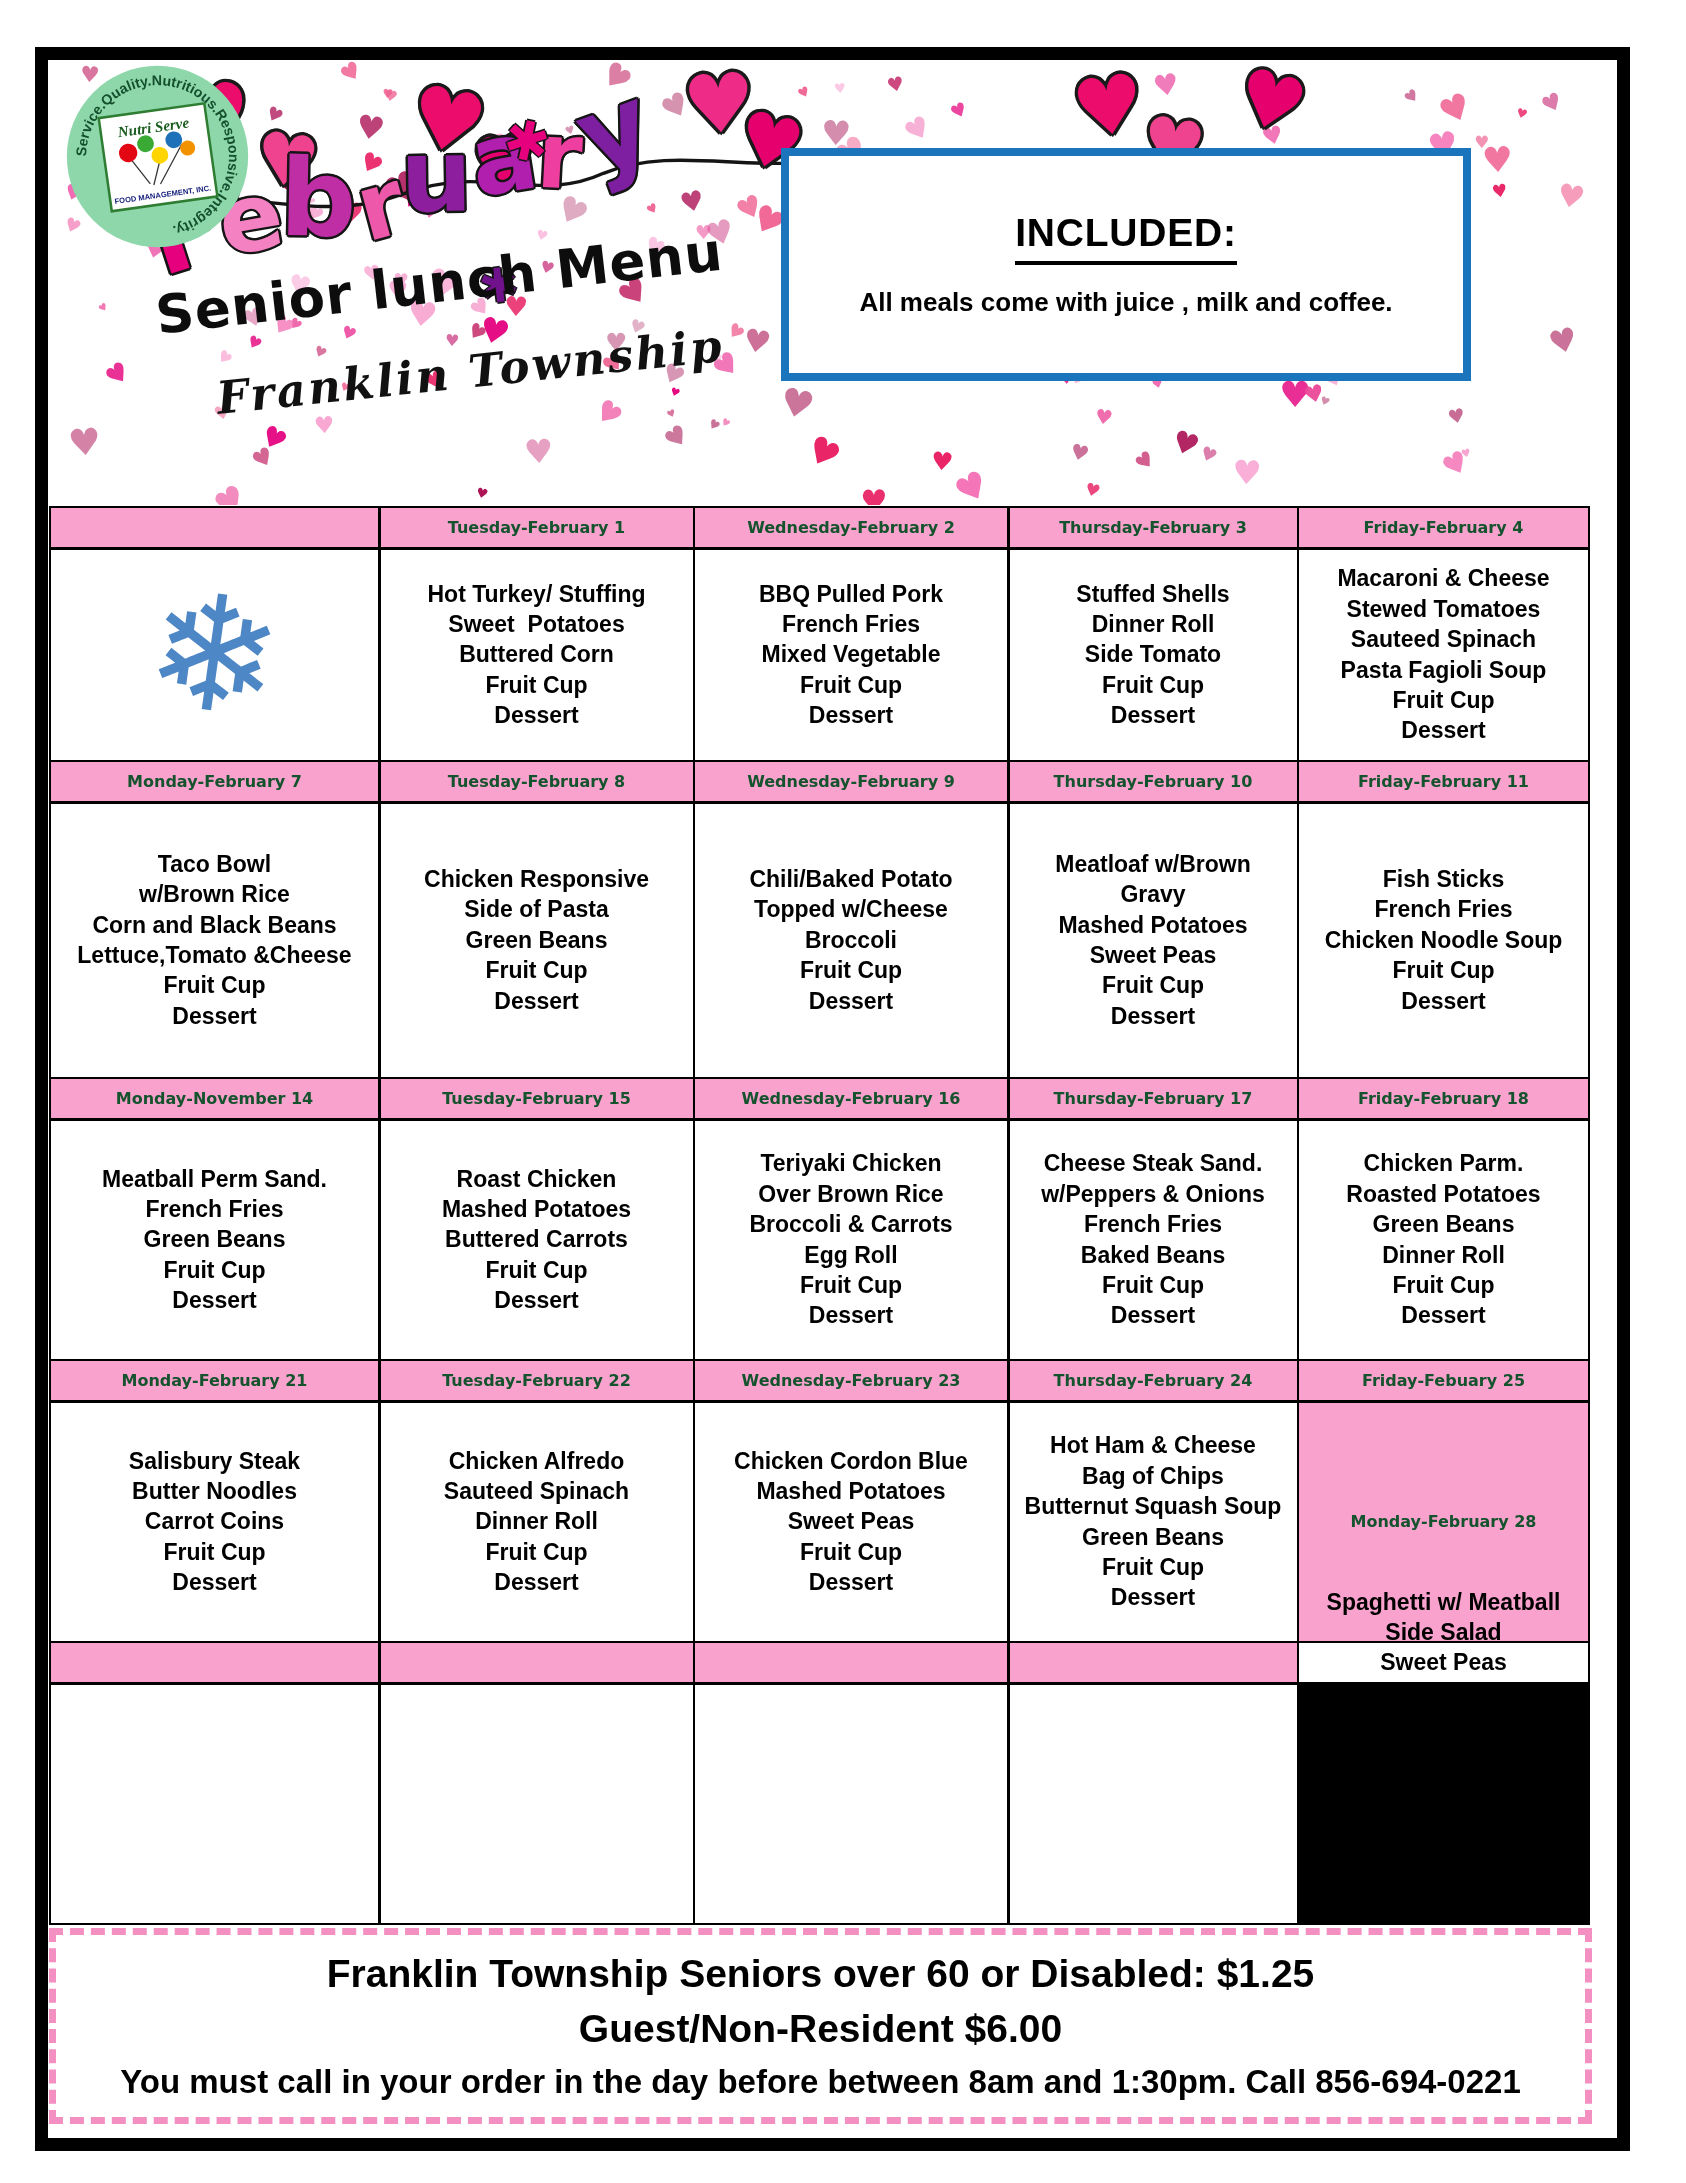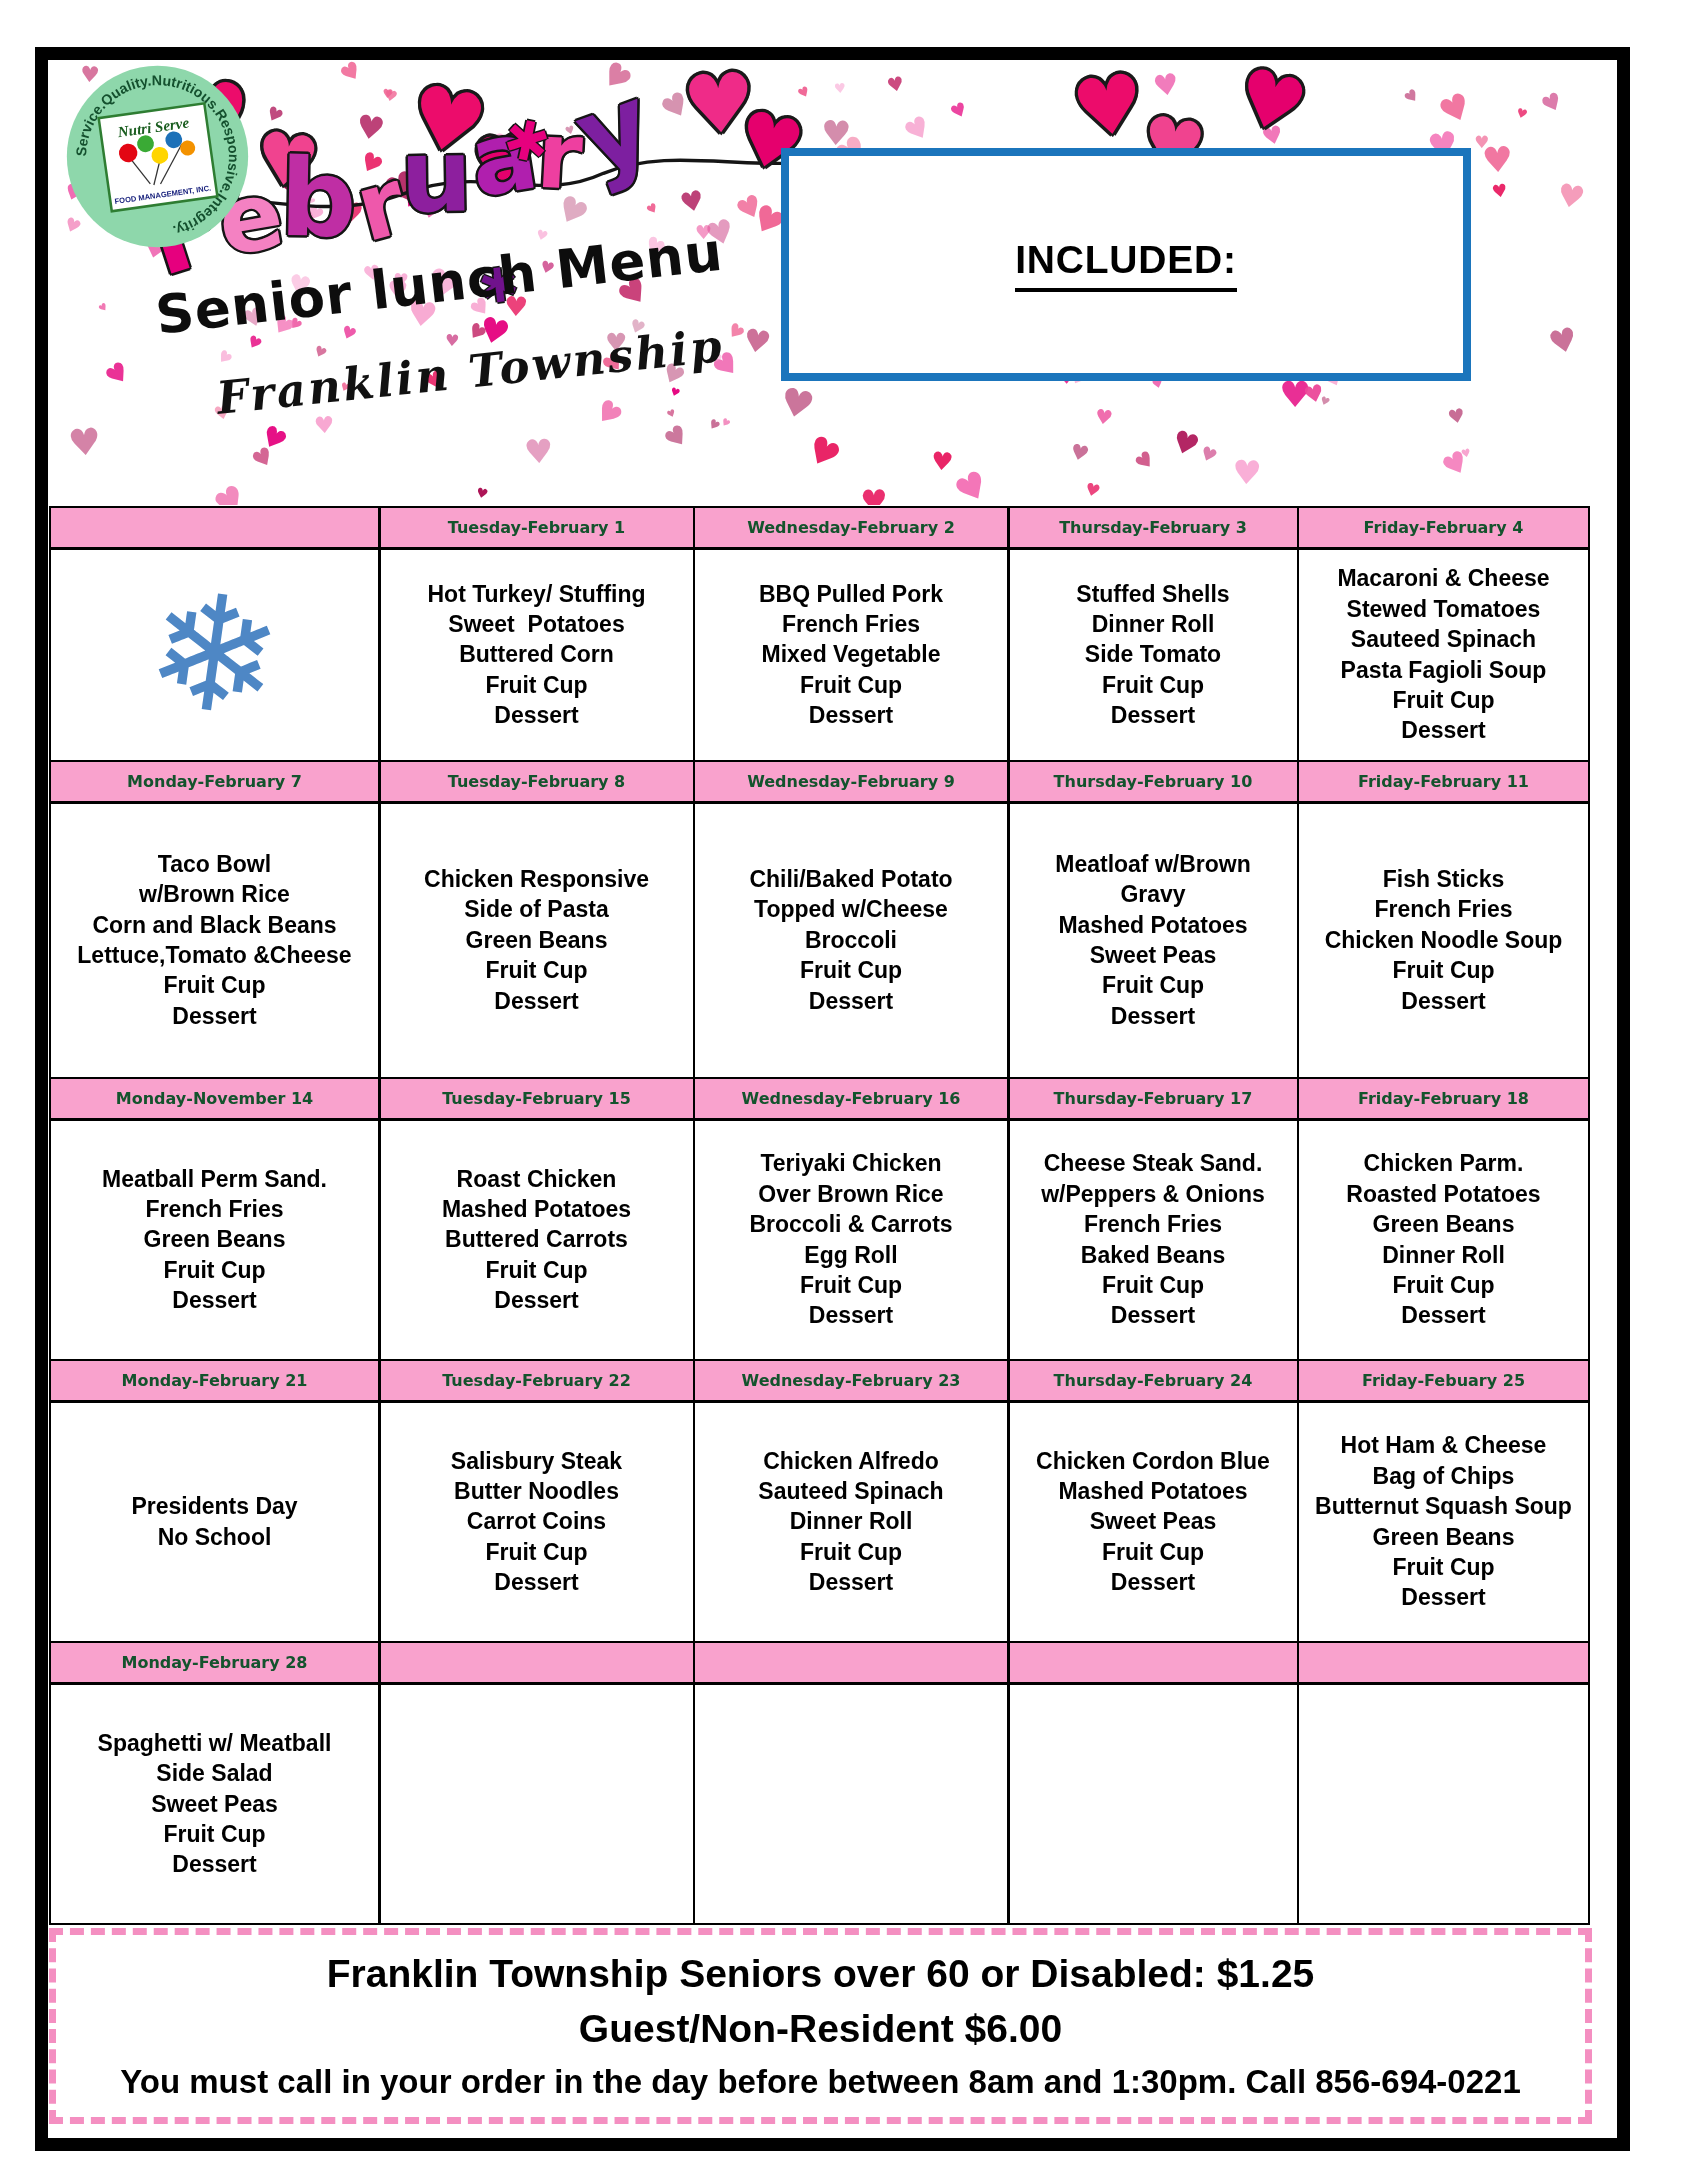--- a/index.html
+++ b/index.html
@@ -233,20 +233,21 @@
     <div class="month-art" id="month-art"><span style="font-size: 102px; color: rgb(230, 0, 126); transform: translateY(52px) rotate(-12deg);">F</span><span style="font-size: 94px; color: rgb(244, 129, 194); transform: translateY(42px) rotate(-4deg);">e</span><span style="font-size: 107px; color: rgb(191, 46, 164); transform: translateY(34px) rotate(7deg);">b</span><span style="font-size: 92px; color: rgb(238, 88, 171); transform: translateY(42px) rotate(-9deg);">r</span><span style="font-size: 101px; color: rgb(141, 31, 158); transform: translateY(22px) rotate(5deg);">u</span><span style="font-size: 97px; color: rgb(176, 31, 174); transform: translateY(10px) rotate(-3deg);">a</span><span style="font-size: 92px; color: rgb(238, 63, 160); transform: translateY(11.8px) rotate(9deg);">r</span><span style="font-size: 106px; color: rgb(125, 31, 160); transform: translateY(-3.4px) rotate(-14deg);">y</span></div>
 
     <div class="flower flower1">✱</div>
     <div class="flower flower2">✱</div>
 
     <div class="menu-title">Senior lunch Menu</div>
     <div class="menu-subtitle">Franklin Township</div>
 
     <div class="included-box">
       <div class="included-heading">INCLUDED:</div>
+      <div class="included-body">All meals come with juice , milk and coffee.</div>
     </div>
 
     <div class="logo">
       <svg viewBox="0 0 218 218" width="183" height="183">
         <circle cx="109" cy="109" r="108" fill="#8ed7ab"></circle>
         <defs>
           <path id="ringpath" d="M 24,109 a 85,85 0 1,1 170,0 a 85,85 0 1,1 -170,0"></path>
         </defs>
         <text font-size="17" font-weight="bold" fill="#14502e" font-family="Liberation Sans, sans-serif">
           <textPath href="#ringpath" startOffset="0">Service.Quality.Nutritious.Responsive.Integrity.</textPath>
@@ -401,24 +402,20 @@
 Dessert</span>
       </div>
 
     <div class="day-header">Monday-February 21</div>
     <div class="day-header">Tuesday-February 22</div>
     <div class="day-header">Wednesday-February 23</div>
     <div class="day-header">Thursday-February 24</div>
     <div class="day-header">Friday-Febuary 25</div>
 
     <div class="menu-cell">
-        <span class="cell-text">Presidents Day
-No School</span>
-      </div>
-    <div class="menu-cell">
         <span class="cell-text">Salisbury Steak
 Butter Noodles
 Carrot Coins
 Fruit Cup
 Dessert</span>
       </div>
     <div class="menu-cell">
         <span class="cell-text">Chicken Alfredo
 Sauteed Spinach
 Dinner Roll

